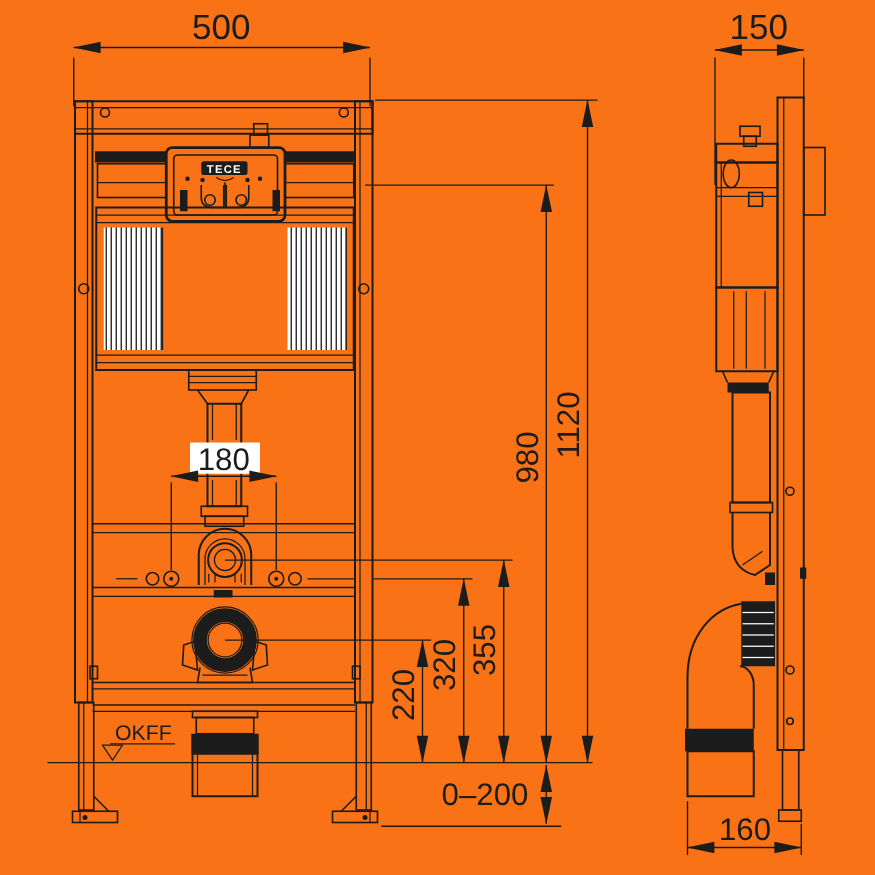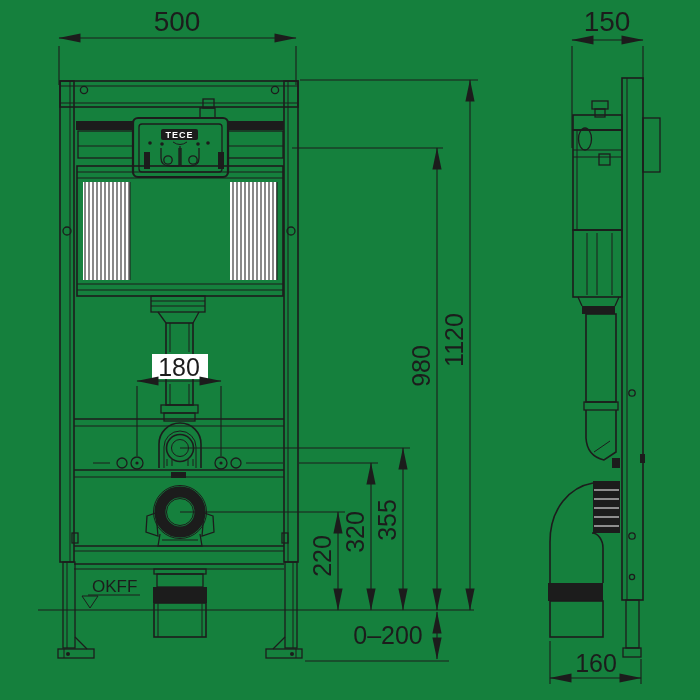--- a/index.html
+++ b/index.html
@@ -1,16 +1,16 @@
 <!DOCTYPE html>
 <html><head>
 <meta charset="utf-8">
 <style>
   html,body{margin:0;padding:0;background:#ffffff;}
-  .stage{width:700px;height:700px;background:#15803d;position:relative;font-family:"Liberation Sans","DejaVu Sans",sans-serif;}
+  .stage{width:700px;height:700px;background:#f97316;position:relative;font-family:"Liberation Sans","DejaVu Sans",sans-serif;}
   svg{display:block;}
   .ln{stroke:#1c1c1c;fill:none;stroke-width:1.6;}
   .thin{stroke:#1c1c1c;fill:none;stroke-width:1;}
   .med{stroke:#1c1c1c;fill:none;stroke-width:1.3;}
   .bold{stroke:#1c1c1c;fill:none;stroke-width:2.2;}
   .dim{stroke:#1c1c1c;fill:none;stroke-width:1.1;}
   .blk{fill:#1c1c1c;stroke:none;}
   .wht{fill:#ffffff;stroke:none;}
   text{fill:#1c1c1c;}
   .dimtxt{font-size:25px;}

